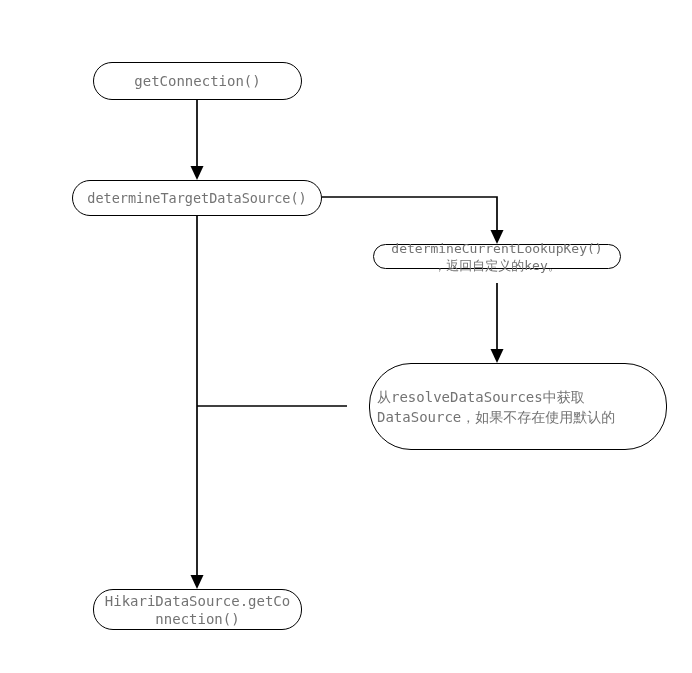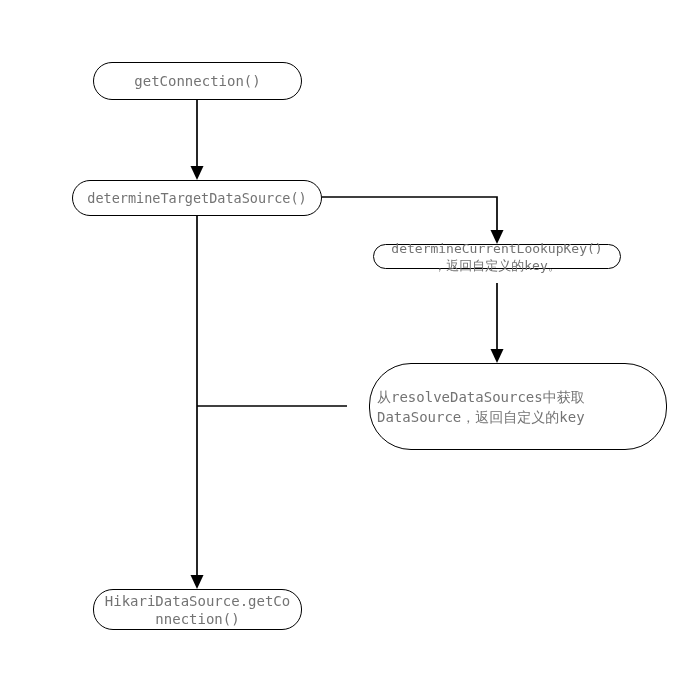--- a/index.html
+++ b/index.html
@@ -116,21 +116,21 @@
     <div class="line">determineTargetDataSource()</div>
   </div>
 
   <div class="node node-lookup-key">
     <div class="line">determineCurrentLookupKey()</div>
     <div class="line">，返回自定义的key。</div>
   </div>
 
   <div class="node node-resolve">
     <div class="line">从resolveDataSources中获取</div>
-    <div class="line">DataSource，返回自定义的key</div>
+    <div class="line">DataSource，如果不存在使用默认的</div>
   </div>
 
   <div class="node node-hikari">
     <div class="line">HikariDataSource.getCo</div>
     <div class="line">nnection()</div>
   </div>
 
 </div>
 
 </body></html>

